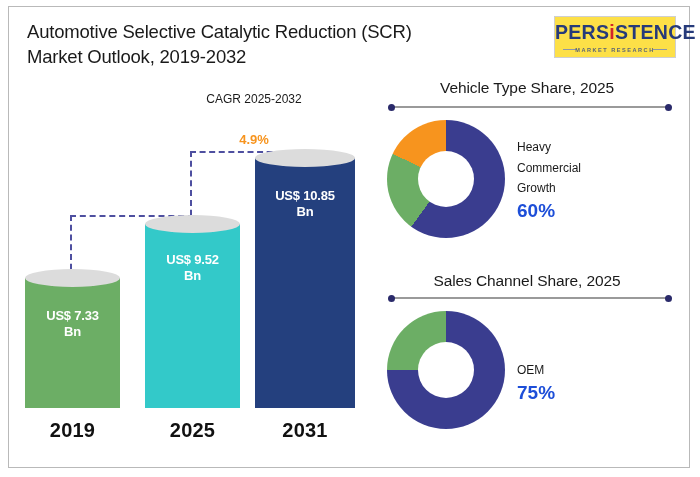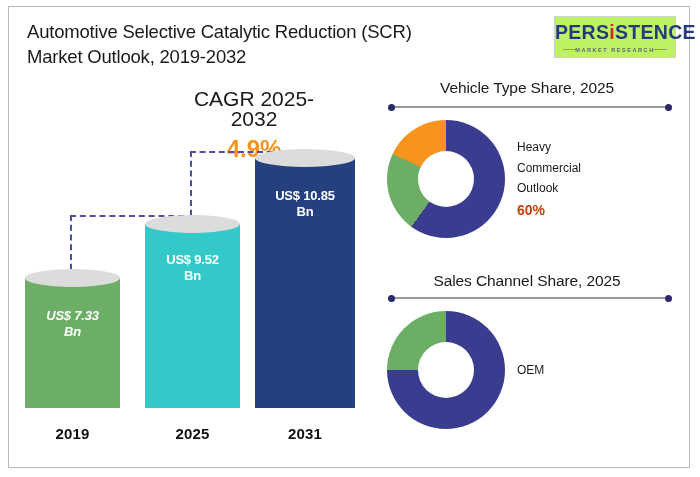--- a/index.html
+++ b/index.html
@@ -40,21 +40,21 @@
   #title .t-line { display: block; white-space: nowrap; }
 
   
   #logo {
     position: absolute;
     right: 13px;
     top: 9px;
     width: 122px;
     height: 42px;
     border: 1px solid #cfcfcf;
-    background: #bef264;
+    background: #fde047;
     box-sizing: border-box;
   }
   #logo-word {
     position: absolute;
     left: 0; right: 0;
     top: 4px;
     text-align: center;
     font-size: 19.5px;
     font-weight: 700;
     letter-spacing: 0.3px;
@@ -119,36 +119,36 @@
     font-size: 13px;
     line-height: 16px;
     letter-spacing: -0.2px;
   }
   .bar .xlabel {
     position: absolute;
     left: 0;
     width: 100%;
     bottom: -34px;
     text-align: center;
-    font-size: 15px;
+    font-size: 20px;
     font-weight: 700;
     color: #111111;
     letter-spacing: 0.2px;
   }
 
   
   #bar-0 { left: 16px;  width: 95px;  height: 130px; }
   #bar-1 { left: 136px; width: 95px;  height: 184px; }
   #bar-2 { left: 246px; width: 100px; height: 250px; }
 
   #bar-0 .body { background: #6cae65; height: 100%; }
   #bar-1 .body { background: #33c9c9; height: 100%; }
   #bar-2 .body { background: #24407e; height: 100%; }
 
-  #bar-0 .val { top: 30px; font-style: italic; }
+  #bar-0 .val { top: 30px; }
   #bar-1 .val { top: 28px; text-align: center; }
   #bar-2 .val { top: 30px; }
 
   
   .brk {
     position: absolute;
     border: 0;
     border-top: 2px dashed #4e4fa0;
     border-left: 2px dashed #4e4fa0;
     border-right: 2px dashed #4e4fa0;
@@ -165,30 +165,30 @@
     width: 117px;
     height: 92px;
   }
 
   .ann {
     position: absolute;
     text-align: center;
   }
   .ann .cap-txt {
     color: #1a1a1a;
-    font-size: 21px;
+    font-size: 12px;
     line-height: 20px;
     font-weight: 400;
   }
   .ann .pct {
     color: #f7941e;
-    font-size: 24px;
+    font-size: 13px;
     font-weight: 700;
     line-height: 24px;
-    margin-top: 8px;
+    margin-top: 19px;
   }
   #ann-hist { left: 58px; top: 82px; width: 128px; }
   #ann-cagr { left: 170px; top: 22px; width: 150px; }
 
   
   #right-panel {
     position: absolute;
     left: 368px;
     top: 60px;
     width: 314px;
@@ -251,22 +251,22 @@
     position: absolute;
     width: 160px;
   }
   .legend .lg-label {
     color: #1a1a1a;
     font-size: 12px;
     line-height: 20.5px;
     font-weight: 400;
   }
   .legend .lg-pct {
-    color: #c2410c;
-    font-size: 14px;
+    color: #1d4ed8;
+    font-size: 19px;
     font-weight: 700;
     line-height: 23px;
   }
   #vt-legend { left: 140px; top: 70px; }
   #sc-legend { left: 140px; top: 293px; }
 </style>
 </head>
 <body>
 
 <div id="card">
@@ -331,30 +331,31 @@
     <div id="vt-rule" class="rule">
       <span class="dot left"></span>
       <span class="dot right"></span>
     </div>
     <div id="vt-donut" class="donut" style="background: conic-gradient(rgb(58, 61, 143) 0deg, rgb(58, 61, 143) 216deg, rgb(108, 174, 101) 216deg, rgb(108, 174, 101) 295.2deg, rgb(247, 148, 30) 295.2deg, rgb(247, 148, 30) 360deg);">
       <div class="hole"></div>
     </div>
     <div id="vt-legend" class="legend">
       <div class="lg-label">Heavy</div>
       <div class="lg-label">Commercial</div>
-      <div class="lg-label">Outlook</div>
+      <div class="lg-label">Growth</div>
       <div class="lg-pct">60%</div>
     </div>
 
     <div id="sc-title" class="section-title">Sales Channel Share, 2025</div>
     <div id="sc-rule" class="rule">
       <span class="dot left"></span>
       <span class="dot right"></span>
     </div>
     <div id="sc-donut" class="donut" style="background: conic-gradient(rgb(58, 61, 143) 0deg, rgb(58, 61, 143) 270deg, rgb(108, 174, 101) 270deg, rgb(108, 174, 101) 360deg);">
       <div class="hole"></div>
     </div>
     <div id="sc-legend" class="legend">
       <div class="lg-label">OEM</div>
+      <div class="lg-pct">75%</div>
     </div>
 
   </div>
 </div>
 
 </body></html>

